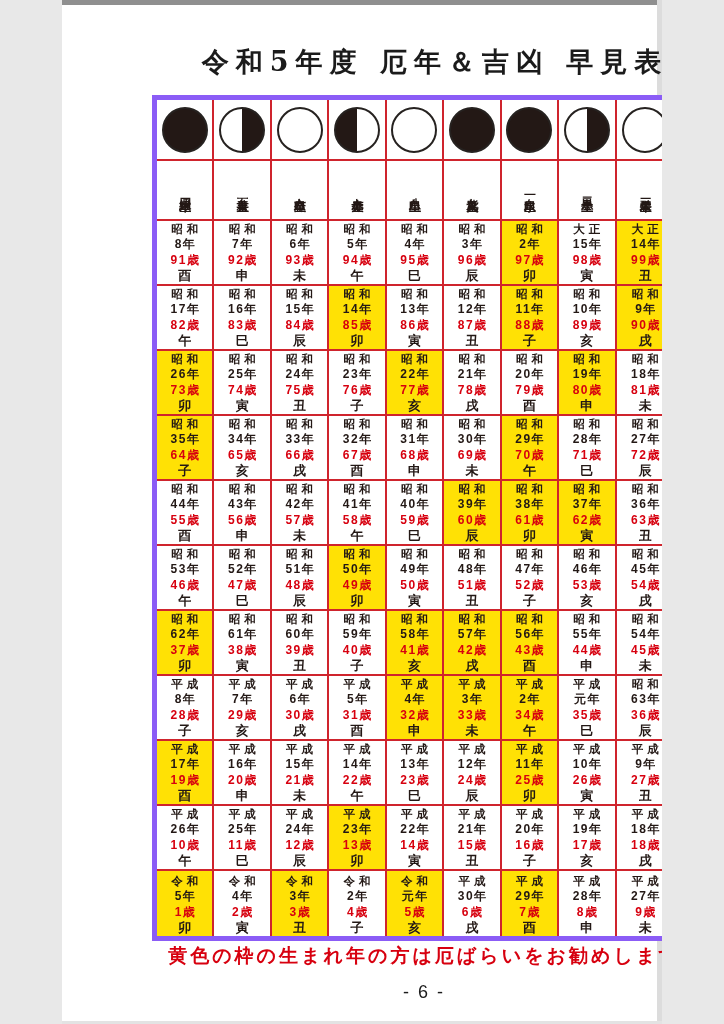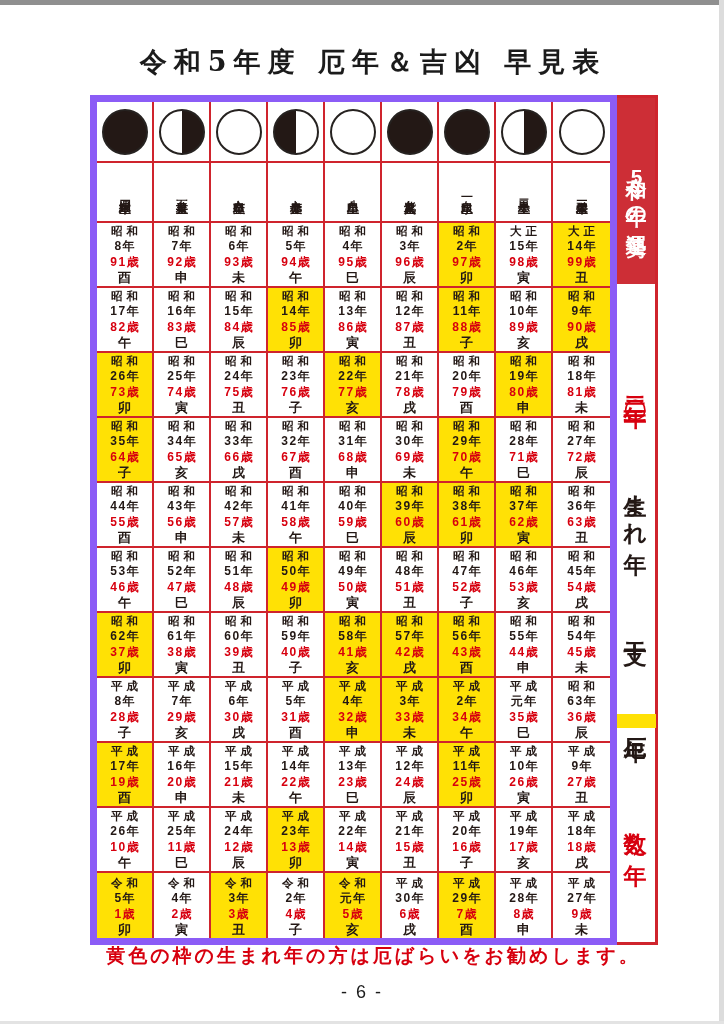--- a/index.html
+++ b/index.html
@@ -1,34 +1,34 @@
 <!DOCTYPE html>
 <html><head>
 <meta charset="utf-8">
 <style>
   * { margin:0; padding:0; box-sizing:border-box; }
   html,body { background:#e8e8e8; }
   .page {
-    position:relative; width:724px; height:1024px; background:#ffffff;
+    position:relative; width:600px; height:1024px; background:#ffffff;
     font-family:"Liberation Sans", sans-serif; color:#231815; overflow:hidden;
     margin:0 auto;
   }
   .scan-edge-top { position:absolute; left:0; top:0; width:100%; height:5px; background:#8f8f8f; }
   .scan-edge-right { position:absolute; right:0; top:0; width:5px; height:100%; background:#dcdcdc; }
   .scan-edge-bottom { position:absolute; left:0; bottom:0; width:100%; height:3px; background:#e3e3e3; }
 
   .title {
     position:absolute; left:90px; top:44px; width:566px;
     text-align:center; font-family:"DejaVu Serif","Liberation Serif",serif;
     font-weight:600; font-size:27px; letter-spacing:7px; color:#1b1b1b; white-space:nowrap;
   }
 
   .table-wrap { position:absolute; left:90px; top:95px; display:flex; }
 
-  .maintable { width:527px; border:7px solid #8b5cf6; background:#fff; }
+  .maintable { width:527px; border:5px solid #8b5cf6; background:#fff; }
   .trow { display:grid; grid-template-columns:repeat(9,1fr); }
   .trow .cell { border-right:2px solid #cf242d; border-bottom:2px solid #cf242d;
     display:flex; flex-direction:column; align-items:center; justify-content:center;
     background:#fff; overflow:hidden; }
   .trow .cell:last-child { border-right:none; }
   .trow:last-child .cell { border-bottom:none;justify-content:flex-end; }
   .row-moon .cell { height:61px; }
   .row-star .cell { height:60px; }
   .row-data .cell { height:65px; padding-top:1px; }
   .cell.yaku { background:#ffe105; }

